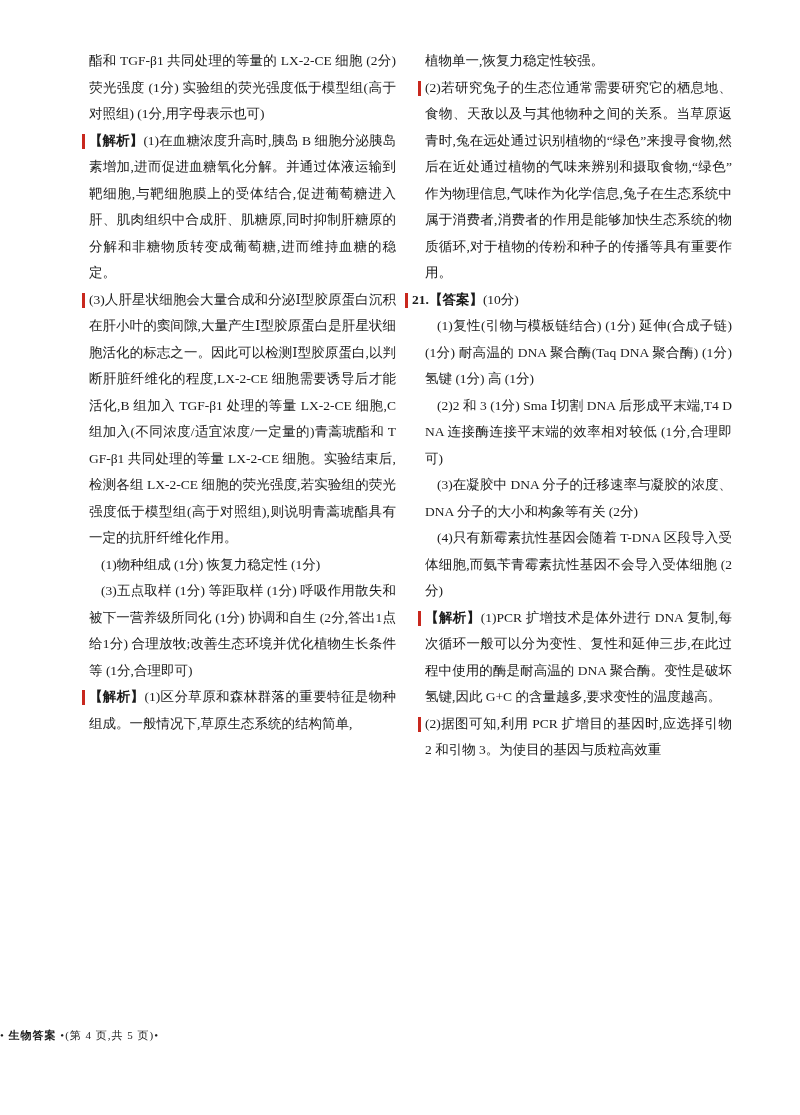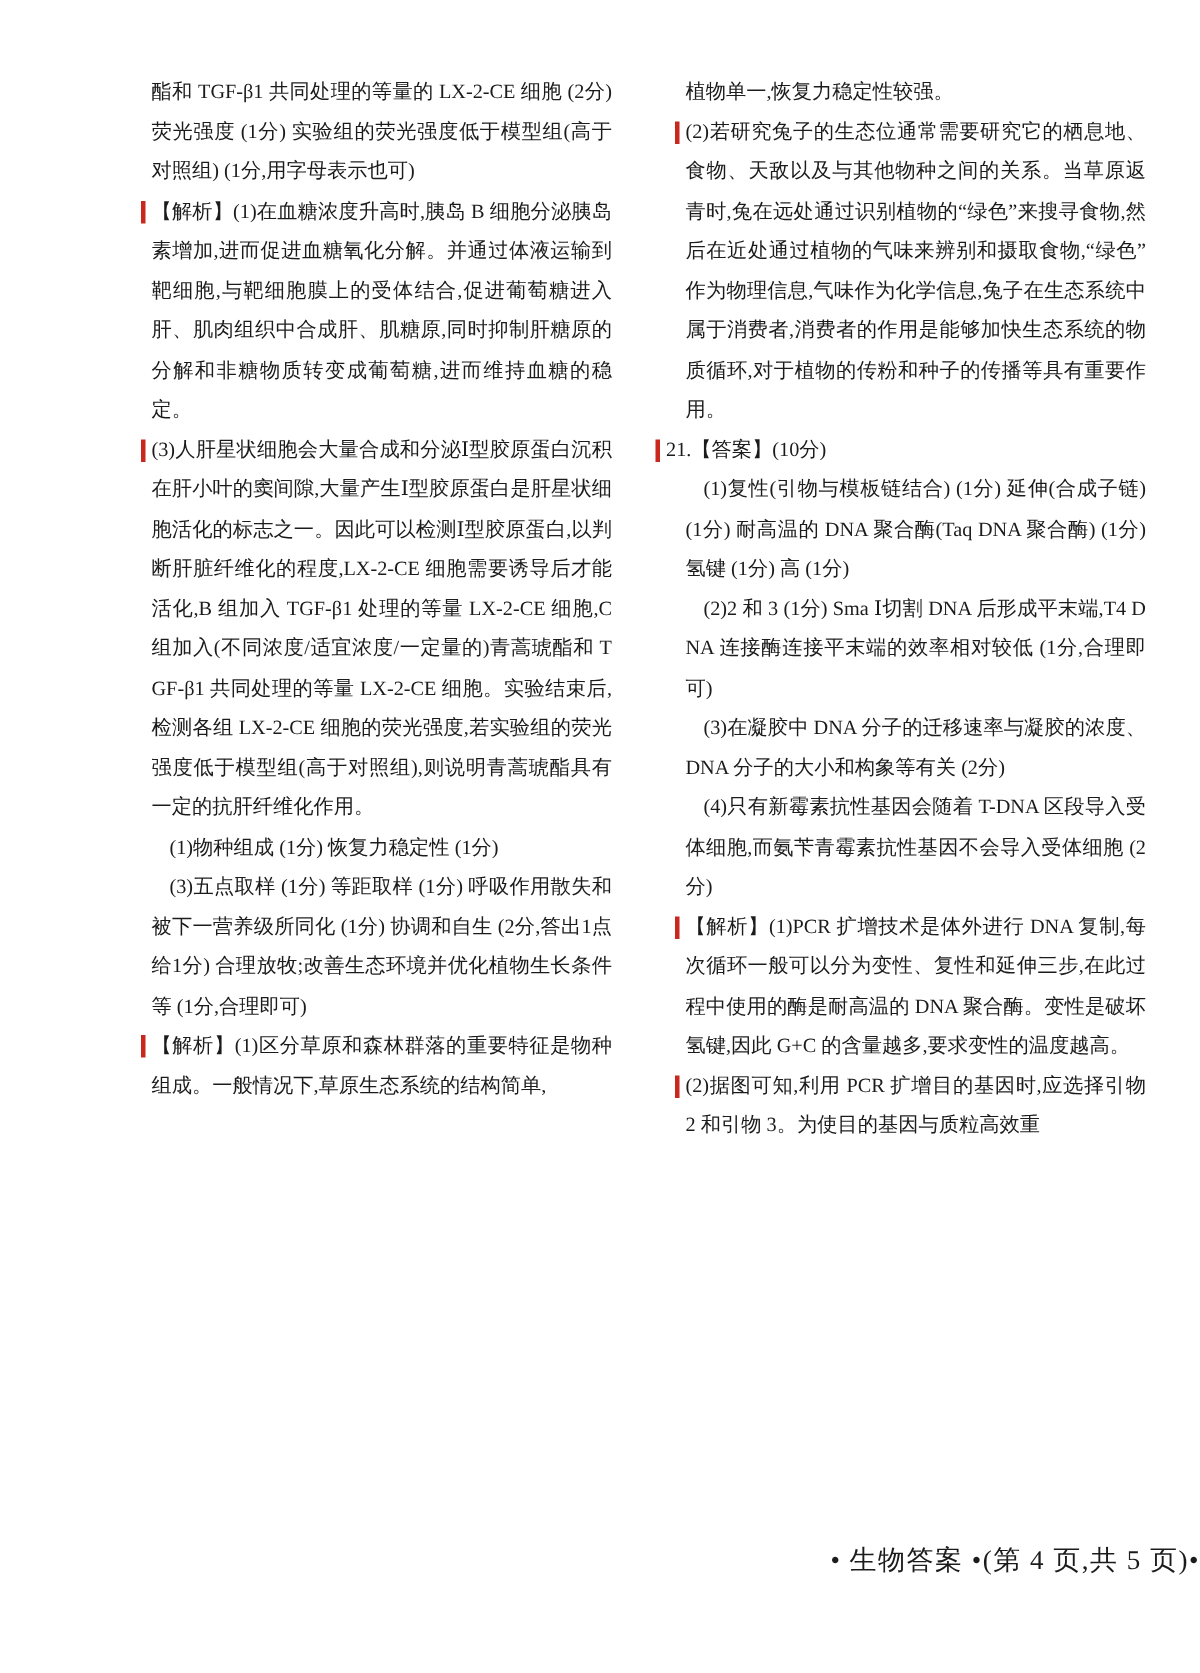--- a/index.html
+++ b/index.html
@@ -6,47 +6,47 @@
   html, body { width:800px; height:1115px; }
   body {
     background:#ffffff;
     font-family:"Liberation Serif","DejaVu Serif",serif;
     color:var(--text-color,#1b1b1b);
     position:relative;
     overflow:hidden;
   }
   .page { position:absolute; inset:0; background:var(--paper-color,#ffffff); }
   .columns {
-    position:absolute; top:48px; left:88px;
-    display:flex; gap:36px;
+    position:absolute; top:48px; left:76px;
+    display:flex; gap:16px;
   }
   .col {
     width:320px;
     font-size:13.5px;
     line-height:26.5px;
     text-align:justify;
     text-justify:inter-ideograph;
     word-break:break-all;
     padding-left:13px;
   }
   p.para { position:relative; text-align:justify; }
   p.hang { text-indent:-13px; }
   p.indent { text-indent:12px; }
   .mark-bar {
     position:absolute; left:-7px; top:6px;
     width:3px; height:15px;
     background:var(--mark-color,#c8281e);
   }
   .hang .mark-bar { left:-20px; }
-  .seg-b { font-weight:400; }
+  .seg-b { font-weight:700; }
   .seg-i { }
   .footer {
     position:absolute; left:0; right:0; top:1028px;
-    text-align:right;
-    font-size:18px;
+    text-align:left;
+    font-size:11px;
     letter-spacing:1px;
   }
 </style>
 </head>
 <body>
 
 <div class="page">
   <div class="columns">
     <div class="col">
         <p class="para"><span>酯和 TGF-β1 共同处理的等量的 LX-2-CE 细胞 (2分) 荧光强度 (1分) 实验组的荧光强度低于模型组(高于对照组) (1分,用字母表示也可)</span></p>

